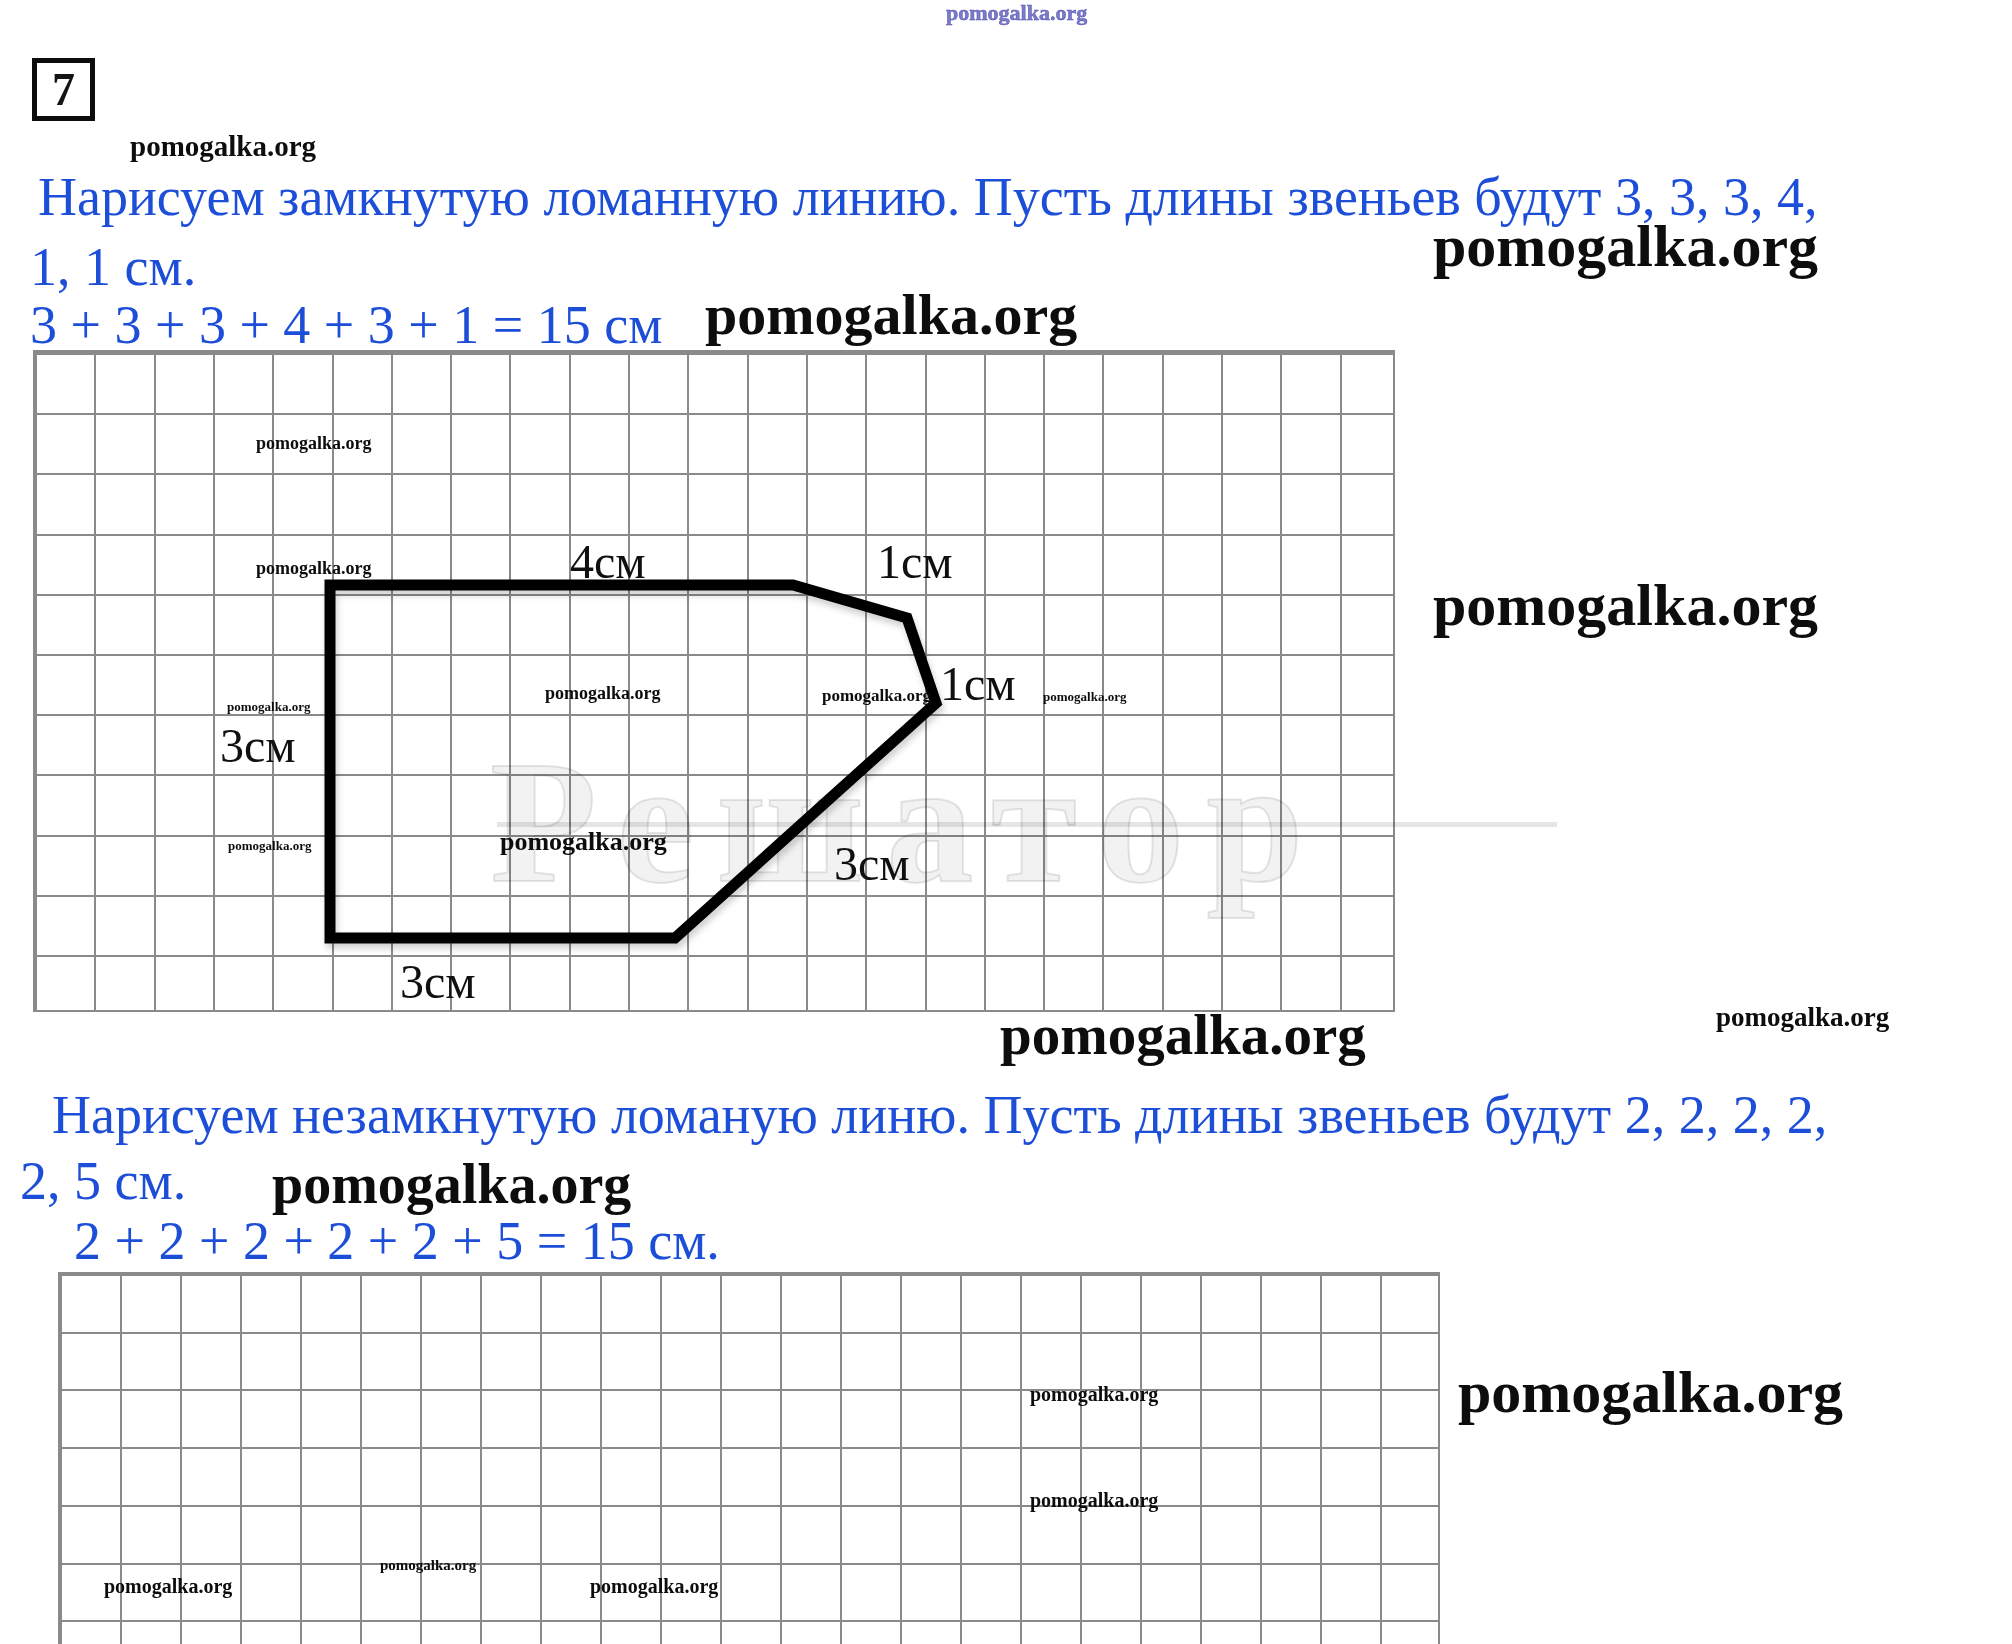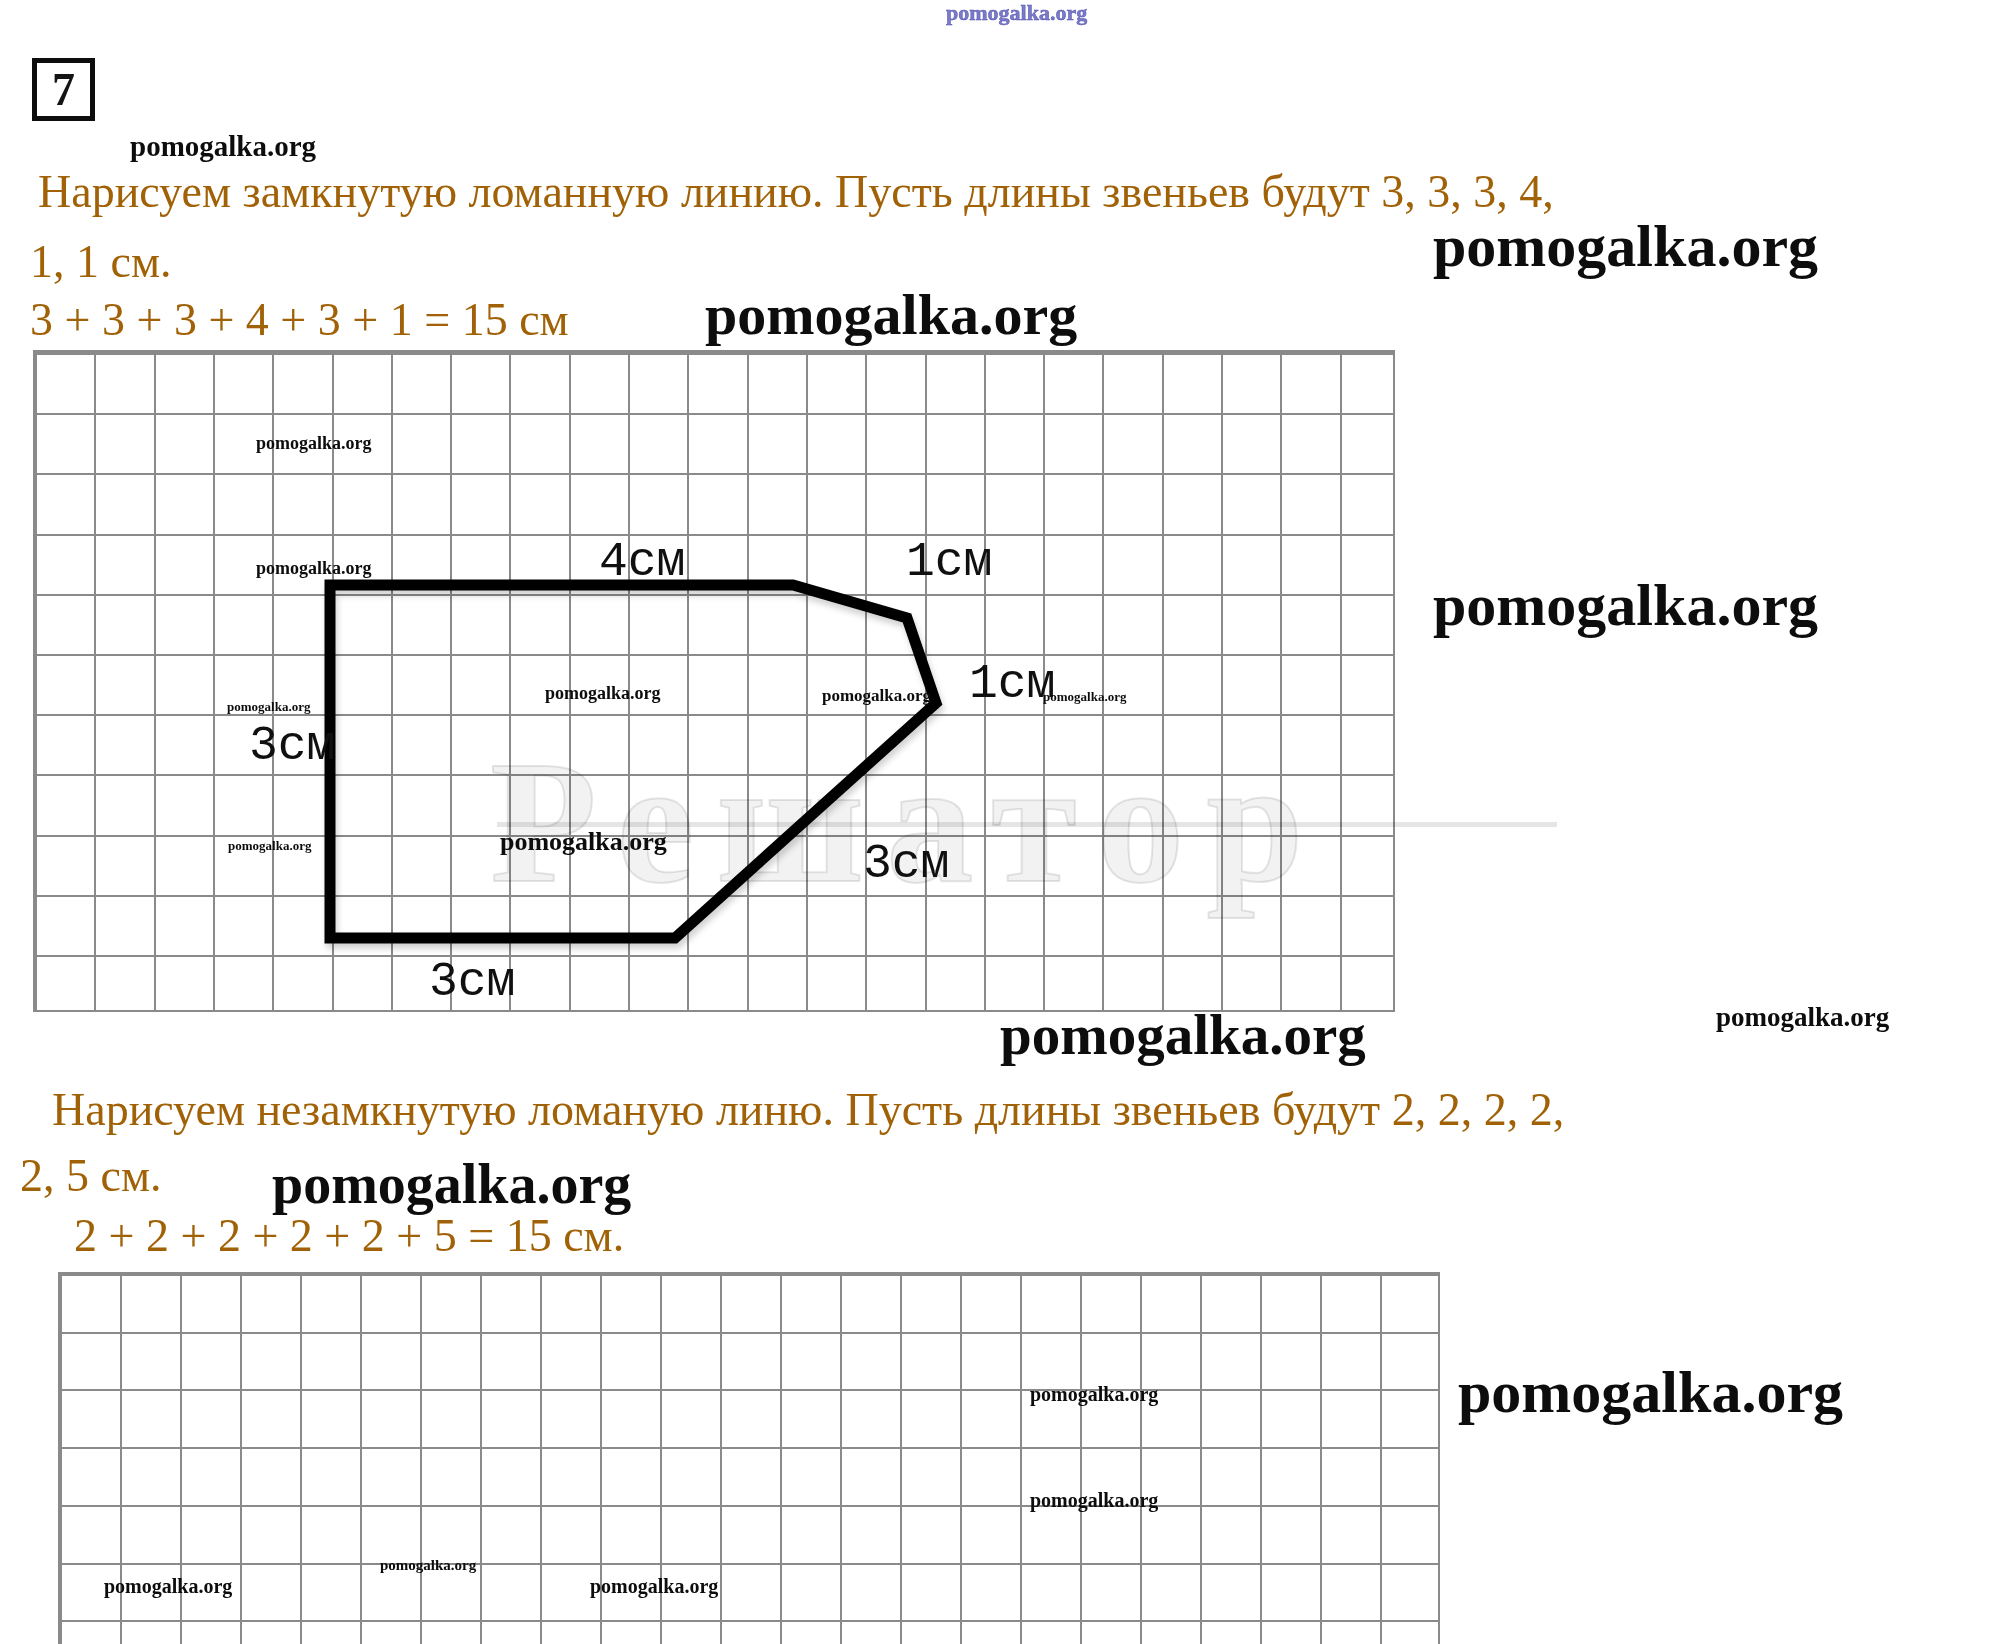--- a/index.html
+++ b/index.html
@@ -1,38 +1,38 @@
 <!DOCTYPE html>
 <html><head>
 <meta charset="utf-8">
 <style>
   html,body{margin:0;padding:0;}
   body{width:2012px;height:1644px;position:relative;background:#ffffff;overflow:hidden;
        font-family:"Liberation Serif",serif;color:#141414;}
   .abs{position:absolute;white-space:nowrap;}
-  .body-text{font-size:46px;line-height:1.15;color:#a16207;}
+  .body-text{font-size:54px;line-height:1.15;color:#1d4ed8;}
   .wm{position:absolute;white-space:nowrap;font-family:Liberation Serif, serif;
       font-weight:700;color:#0d0d0d;line-height:1;}
   .wm-blue{color:#7a7ac8;-webkit-text-stroke:0.5px #5656b4;}
   .problem-box{position:absolute;left:32px;top:58px;width:63px;height:63px;
       border:5px solid #0d0d0d;box-sizing:border-box;display:flex;align-items:center;
       justify-content:center;font-family:"Liberation Serif",serif;font-weight:700;font-size:46px;}
   .grid{position:absolute;box-sizing:border-box;border:2px solid #8a8a8a;background-color:#fff;}
   #grid1{left:33px;top:350px;width:1362px;height:662px;border-top-width:3px;
       background-image:
         repeating-linear-gradient(to right,#8a8a8a 0 2px,transparent 2px 59.3px),
         repeating-linear-gradient(to bottom,#8a8a8a 0 2px,transparent 2px 60.2px);}
   #grid2{left:58px;top:1272px;width:1382px;height:372px;border-bottom:none;
       background-image:
         repeating-linear-gradient(to right,#8a8a8a 0 2px,transparent 2px 60px),
         repeating-linear-gradient(to bottom,#8a8a8a 0 2px,transparent 2px 57.7px);}
   #shapes{position:absolute;left:0;top:0;pointer-events:none;
       filter:drop-shadow(2px 5px 3px rgba(0,0,0,0.18));}
-  .fig-label{position:absolute;font-family:Liberation Mono, monospace;font-size:48px;
-      line-height:1;color:#101010;white-space:nowrap;padding-left:29px;}
+  .fig-label{position:absolute;font-family:Liberation Serif, serif;font-size:48px;
+      line-height:1;color:#101010;white-space:nowrap;}
   .ghost{position:absolute;left:490px;top:735px;font-family:"Liberation Serif",serif;
       font-weight:700;font-size:175px;line-height:1;letter-spacing:22px;
       color:rgba(0,0,0,0.05);-webkit-text-stroke:2px rgba(0,0,0,0.10);white-space:nowrap;}
   .ghost-line{position:absolute;left:497px;top:822px;width:1060px;height:5px;
       background:rgba(0,0,0,0.10);}
 </style>
 </head>
 <body>
 
 <div class="problem-box">

